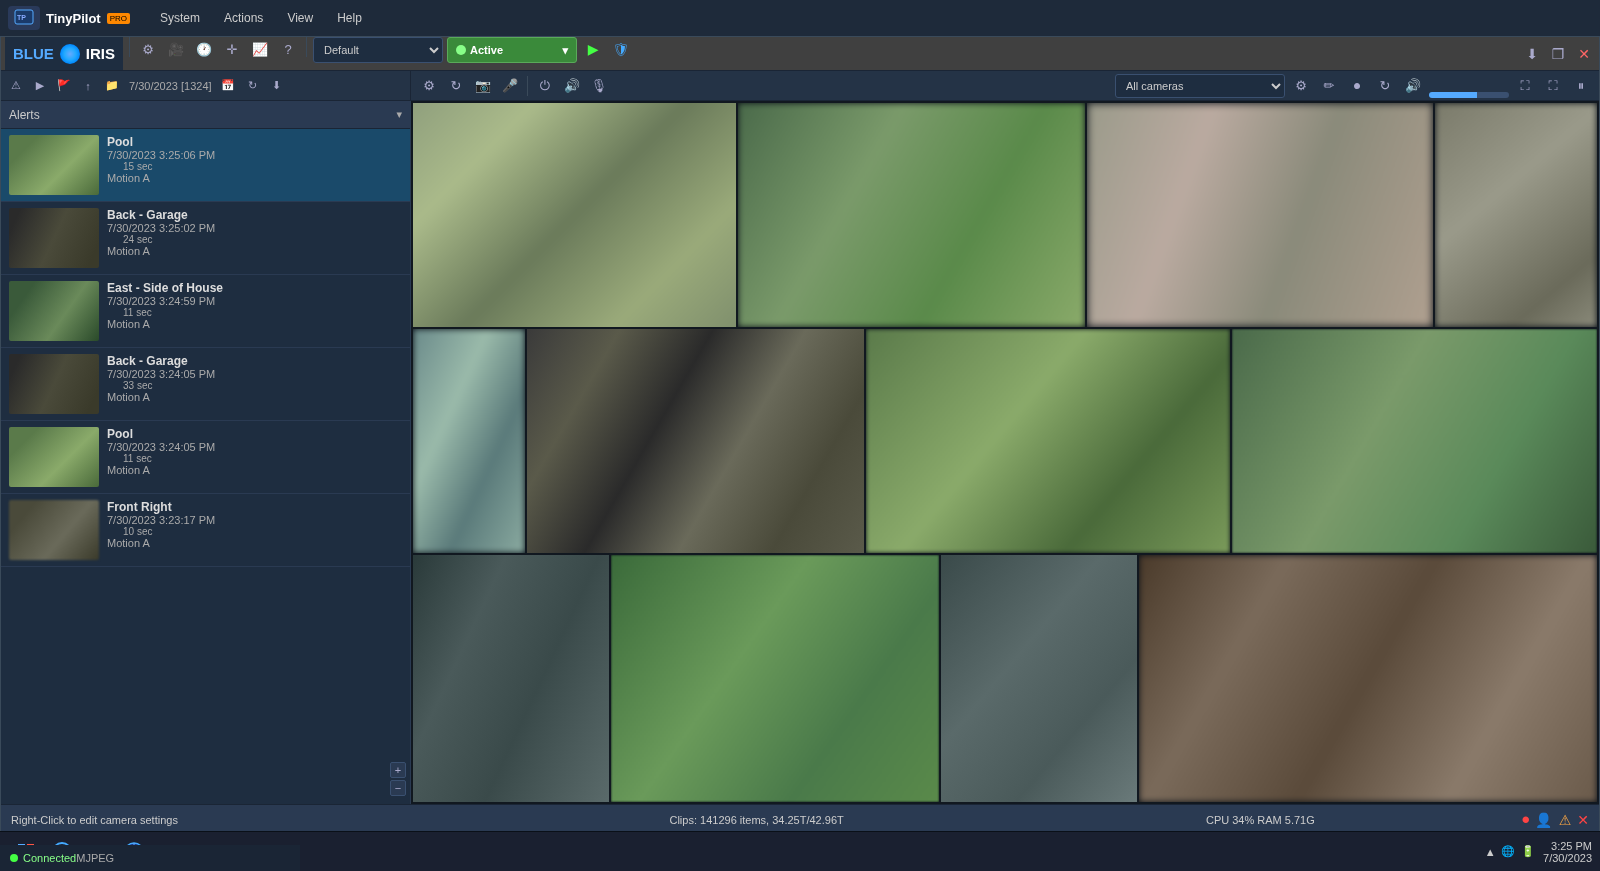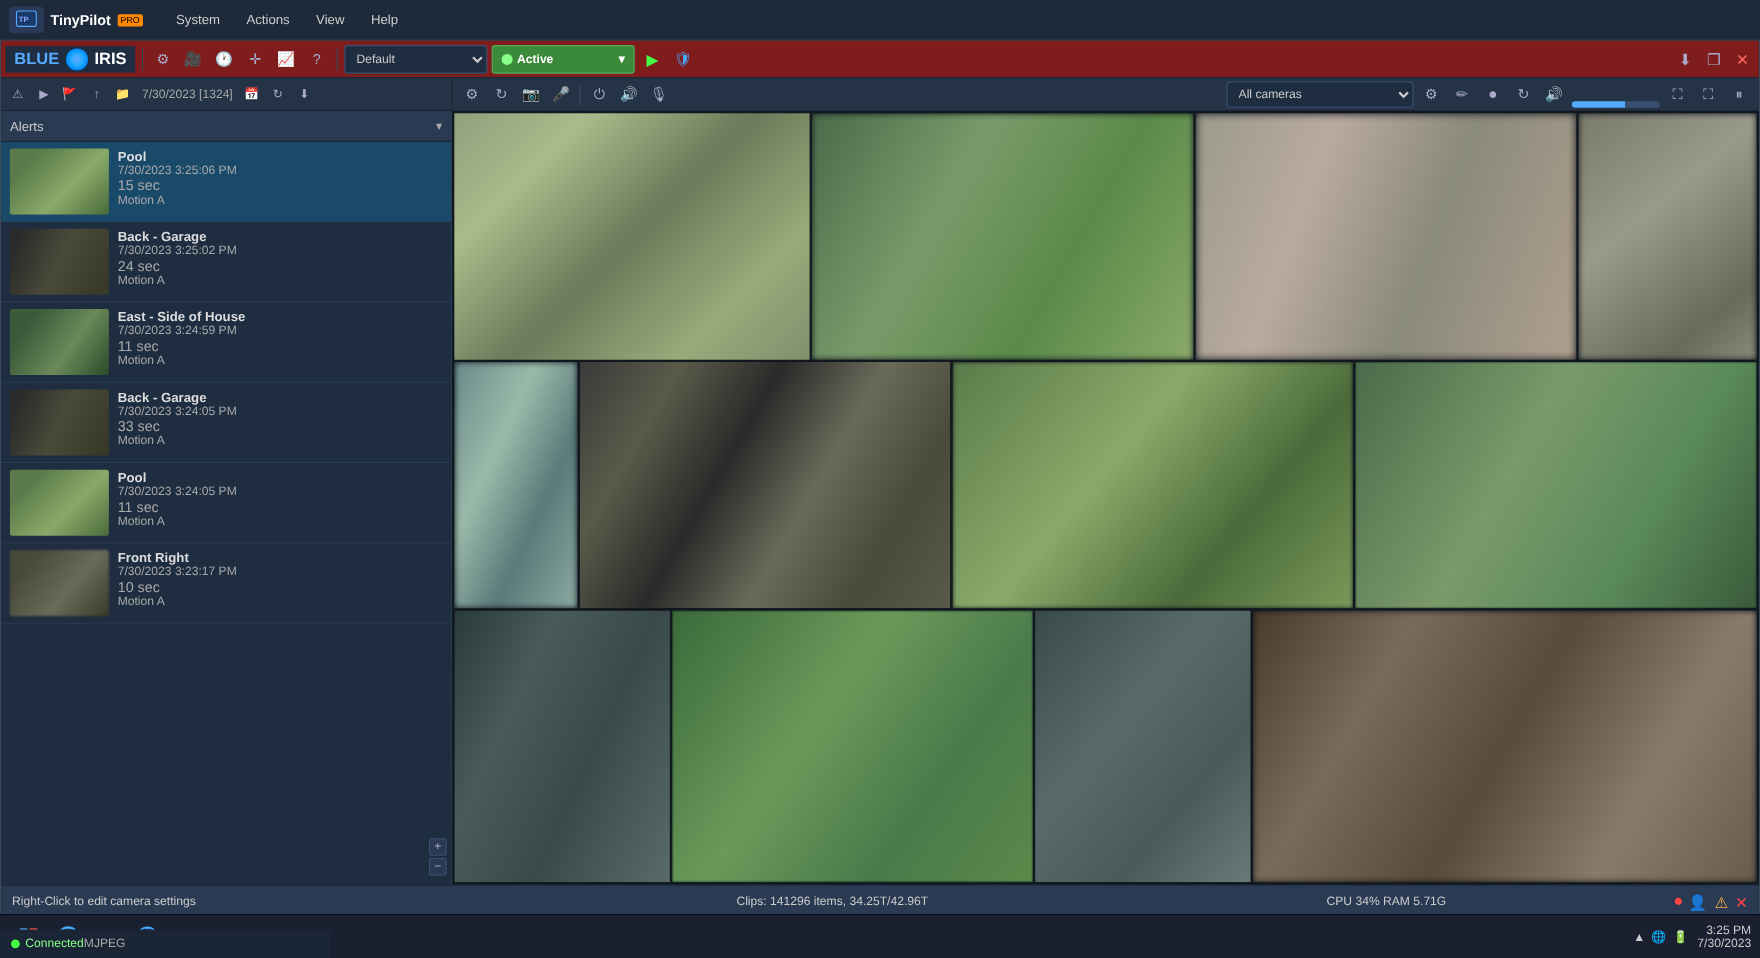--- a/index.html
+++ b/index.html
@@ -28,23 +28,22 @@
       left: 0;
       width: 1600px;
       height: 835px;
       background: #1a2535;
       border: 1px solid #3a4a5a;
     }
 
     
     #app-toolbar {
       height: 34px;
-      background: #7f1d1d;
-      display: flex;
-      align-items: center;
+      background: #404040;
+      display: flex;
       padding: 0 4px;
       gap: 4px;
       border-bottom: 1px solid #1a2535;
     }
 
     
     .bi-logo {
       display: flex;
       align-items: center;
       padding: 2px 8px;
@@ -171,21 +170,21 @@
       height: 60px;
       background: #2a4060;
       flex-shrink: 0;
       border-radius: 2px;
       overflow: hidden;
       position: relative;
     }
     .alert-info { flex: 1; }
     .alert-name { color: #ddd; font-size: 12px; font-weight: bold; }
     .alert-date { color: #aaa; font-size: 11px; }
-    .alert-dur { color: #aaa; font-size: 13px; }
+    .alert-dur { color: #aaa; font-size: 10px; margin-left: 16px; }
     .alert-motion { color: #aaa; font-size: 11px; }
 
     
     .zoom-btns {
       width: 20px;
       display: flex;
       flex-direction: column;
       justify-content: flex-end;
       padding: 4px;
       gap: 2px;

